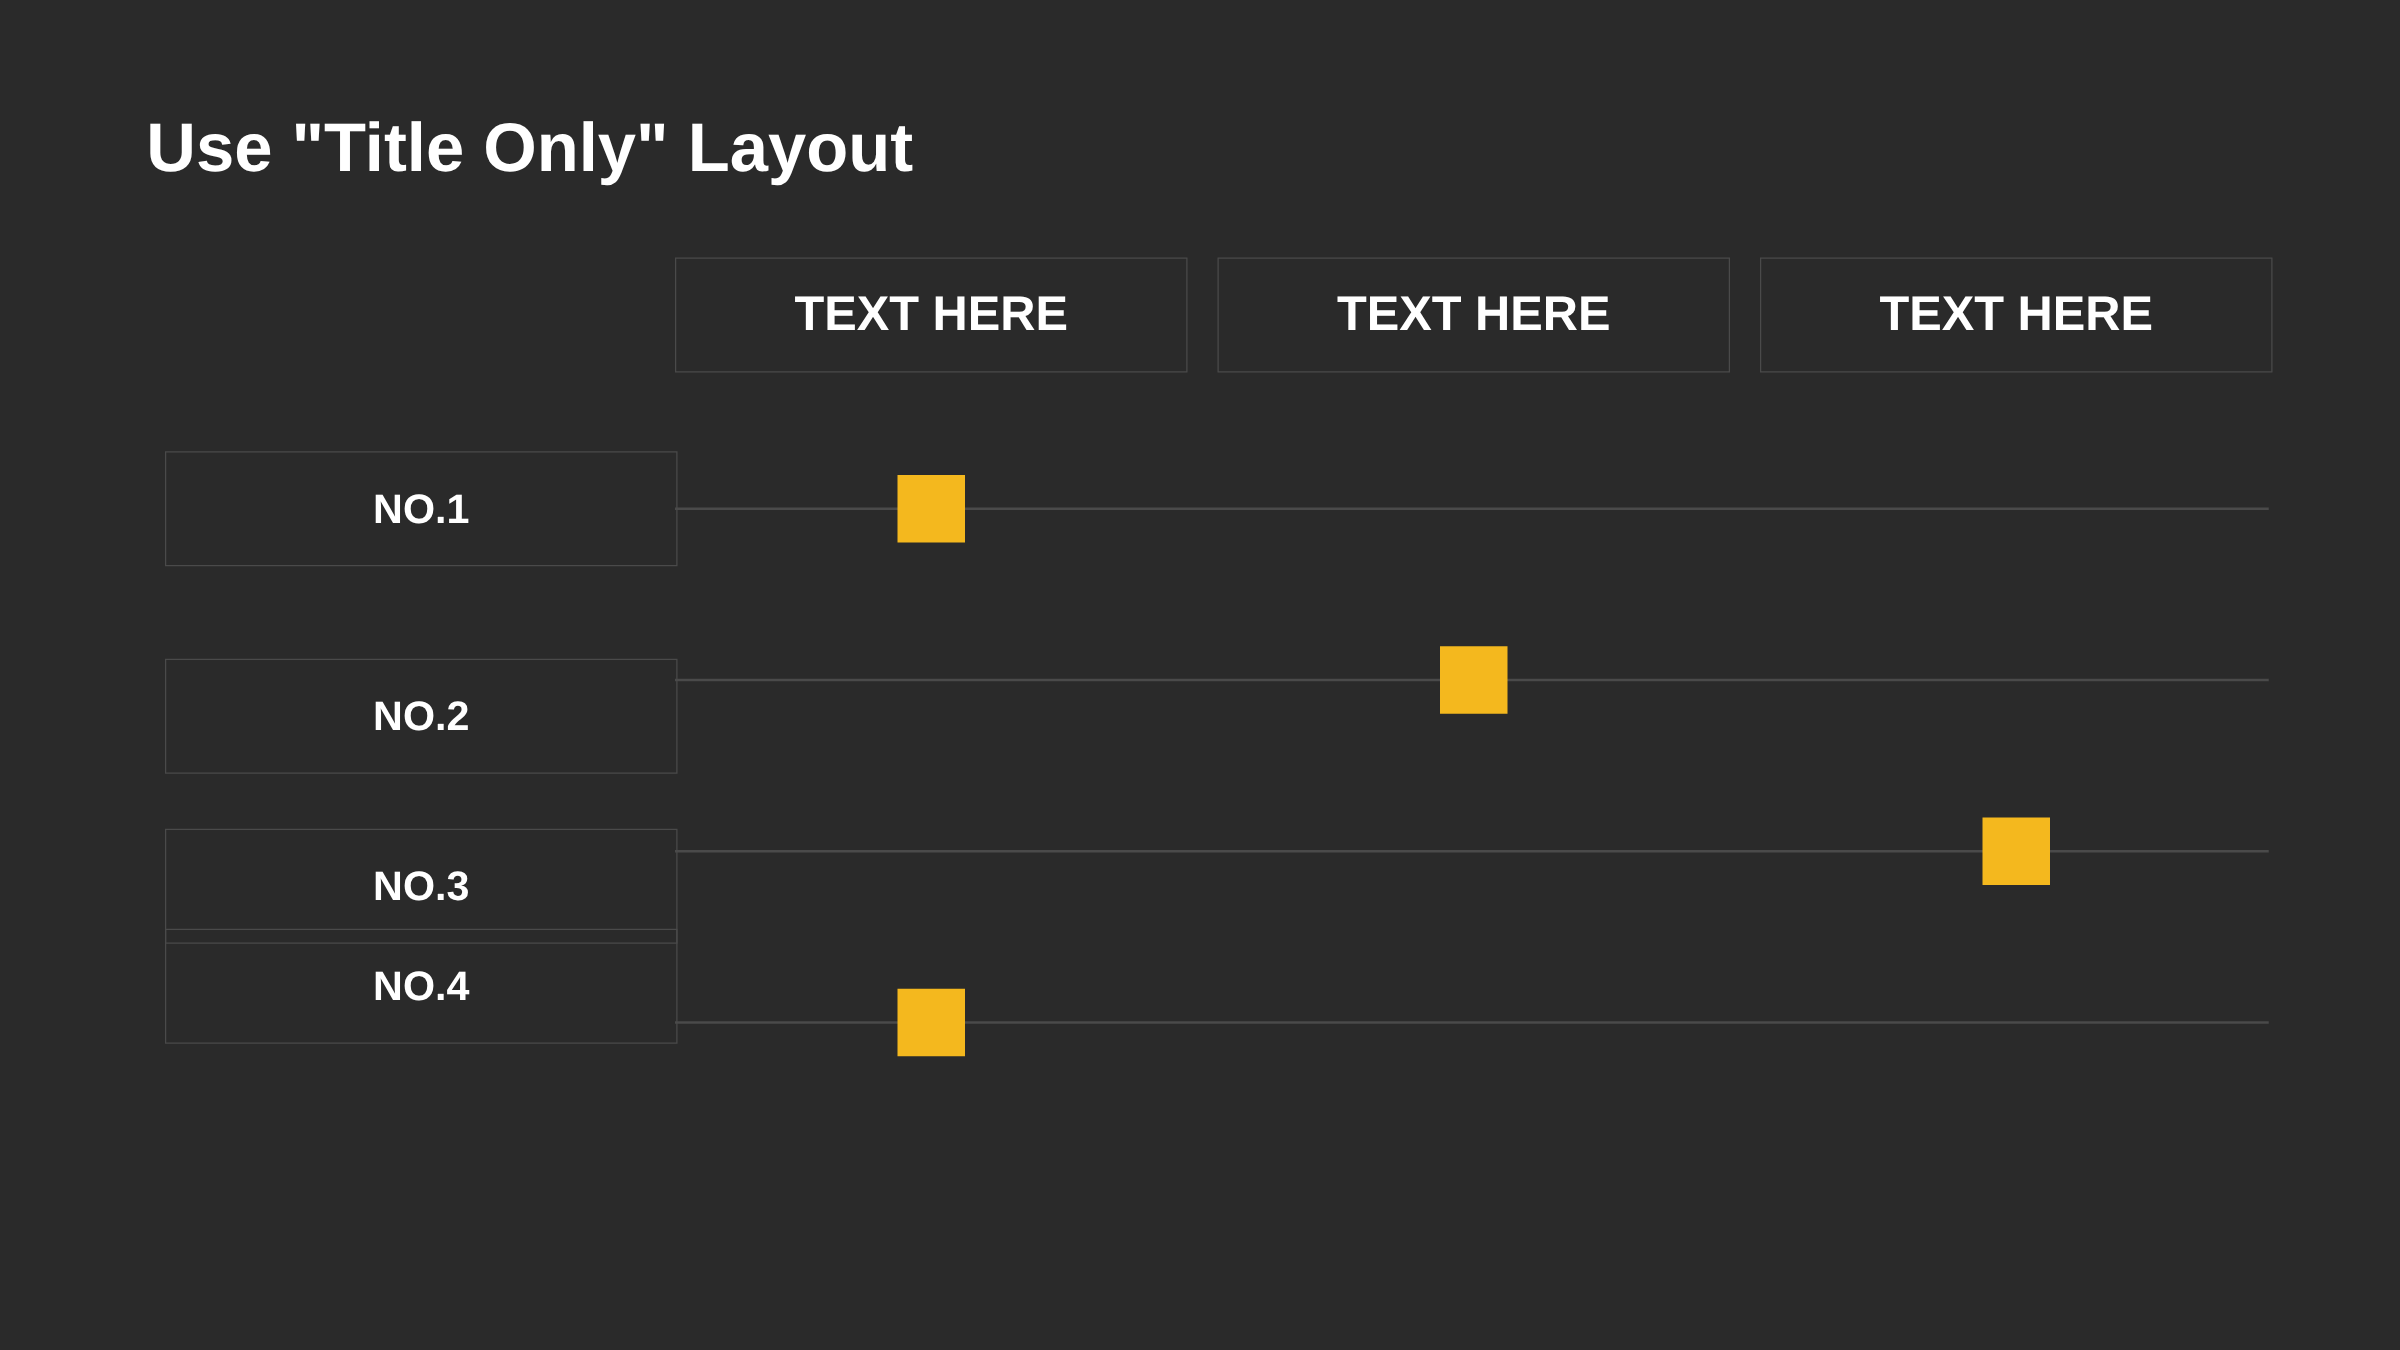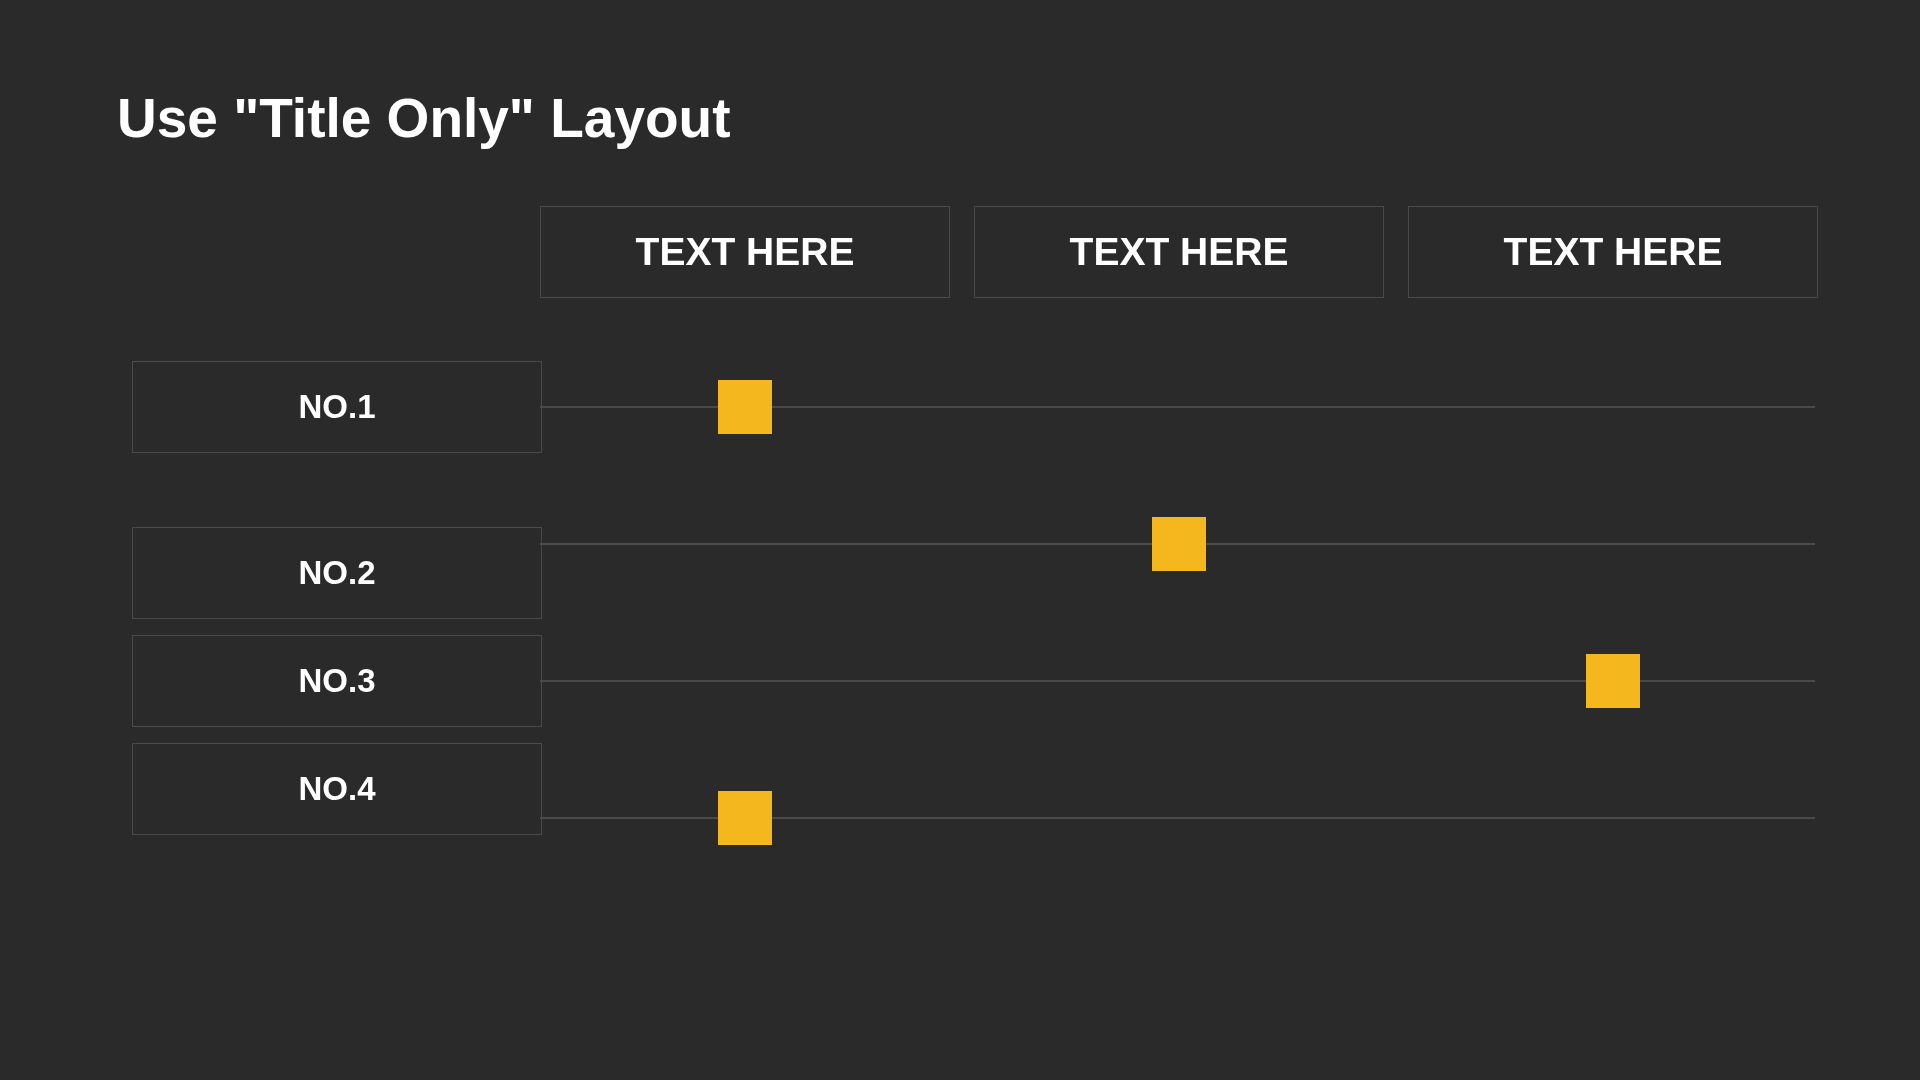--- a/index.html
+++ b/index.html
@@ -64,21 +64,21 @@
 <body>
 
 <div class="title">Use "Title Only" Layout</div>
 
 <div class="col-header" style="left:540px">TEXT HERE</div>
 <div class="col-header" style="left:974px">TEXT HERE</div>
 <div class="col-header" style="left:1408px">TEXT HERE</div>
 
 <div class="row-label" style="top:361px">NO.1</div>
 <div class="row-label" style="top:527px">NO.2</div>
-<div class="row-label" style="top:635px">NO.3</div>
+<div class="row-label" style="top:663px">NO.3</div>
 <div class="row-label" style="top:743px">NO.4</div>
 
 <div class="track" style="top:406px"></div>
 <div class="track" style="top:543px"></div>
 <div class="track" style="top:680px"></div>
 <div class="track" style="top:817px"></div>
 
 <div class="marker" style="left: 745px; top: 407px;"></div>
 <div class="marker" style="left: 1179px; top: 544px;"></div>
 <div class="marker" style="left: 1613px; top: 681px;"></div>

